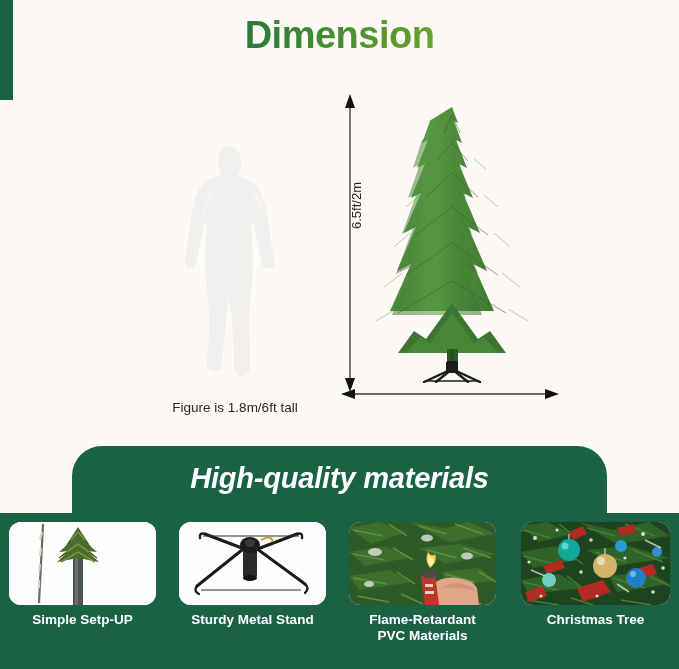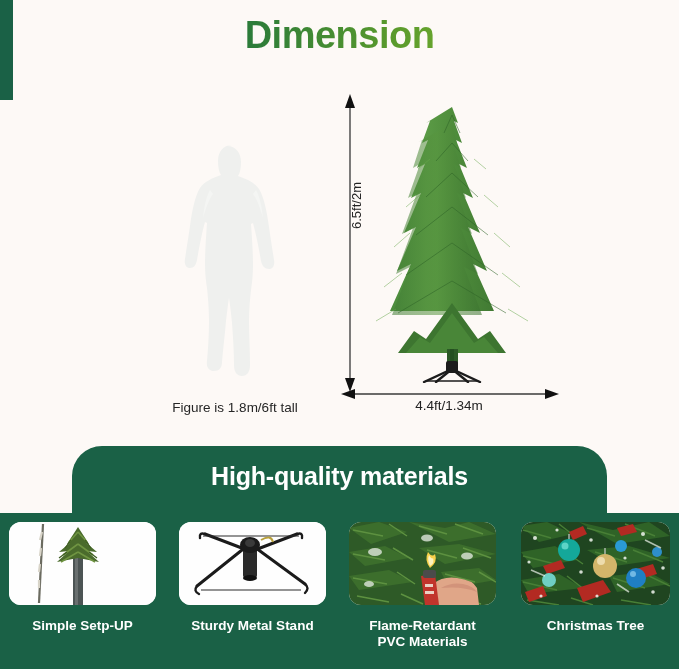--- a/index.html
+++ b/index.html
@@ -55,39 +55,40 @@
 
   
   #materials-banner {
     position:absolute; left:72px; top:446px; width:535px; height:72px;
     background:#1a6146;
     border-top-left-radius:30px; border-top-right-radius:30px;
   }
   #materials-title {
     position:absolute; left:0; top:462px; width:679px;
     text-align:center;
-    font-size:25px; font-weight:bold; color:#ffffff;
+    font-size:29px; font-weight:bold; color:#ffffff;
     letter-spacing:-0.2px;
+    font-style:italic;
   }
   #features-section {
     position:absolute; left:0; top:513px; width:679px; height:156px;
     background:#1a6146;
   }
   .feature-card { position:absolute; top:9px; width:147px; }
   .feature-card:nth-child(1) { left:9px; }
   .feature-card:nth-child(2) { left:179px; }
   .feature-card:nth-child(3) { left:349px; }
   .feature-card:nth-child(4) { left:521px; width:149px; }
   .feature-image {
     width:100%; height:83px;
     border-radius:12px; overflow:hidden;
     background:#ffffff; position:relative;
   }
   .feature-label {
-    margin-top:13px; text-align:center;
+    margin-top:7px; text-align:center;
     font-size:13.5px; font-weight:bold; color:#ffffff;
     line-height:1.18;
   }
   svg { display:block; }
 </style>
 </head>
 <body>
 
 <div id="dimension-section">
 
@@ -162,21 +163,20 @@
   </div>
   <div id="vertical-dim-label">6.5ft/2m</div>
 
   <div id="horizontal-arrow">
     <svg width="220" height="20" viewBox="0 0 220 20">
       <line x1="12" y1="10" x2="208" y2="10" stroke="#3a3a3a" stroke-width="1.6"></line>
       <polygon points="1,10 15,5 15,15" fill="#111111"></polygon>
       <polygon points="219,10 205,5 205,15" fill="#111111"></polygon>
     </svg>
   </div>
-  <div id="horizontal-dim-label">4.4ft/1.34m</div>
 </div>
 
 <div id="materials-banner"></div>
 <div id="materials-title">High-quality materials</div>
 
 <div id="features-section">
 
   <div class="feature-card">
     <div class="feature-image">
       <svg width="147" height="83" viewBox="0 0 147 83">

